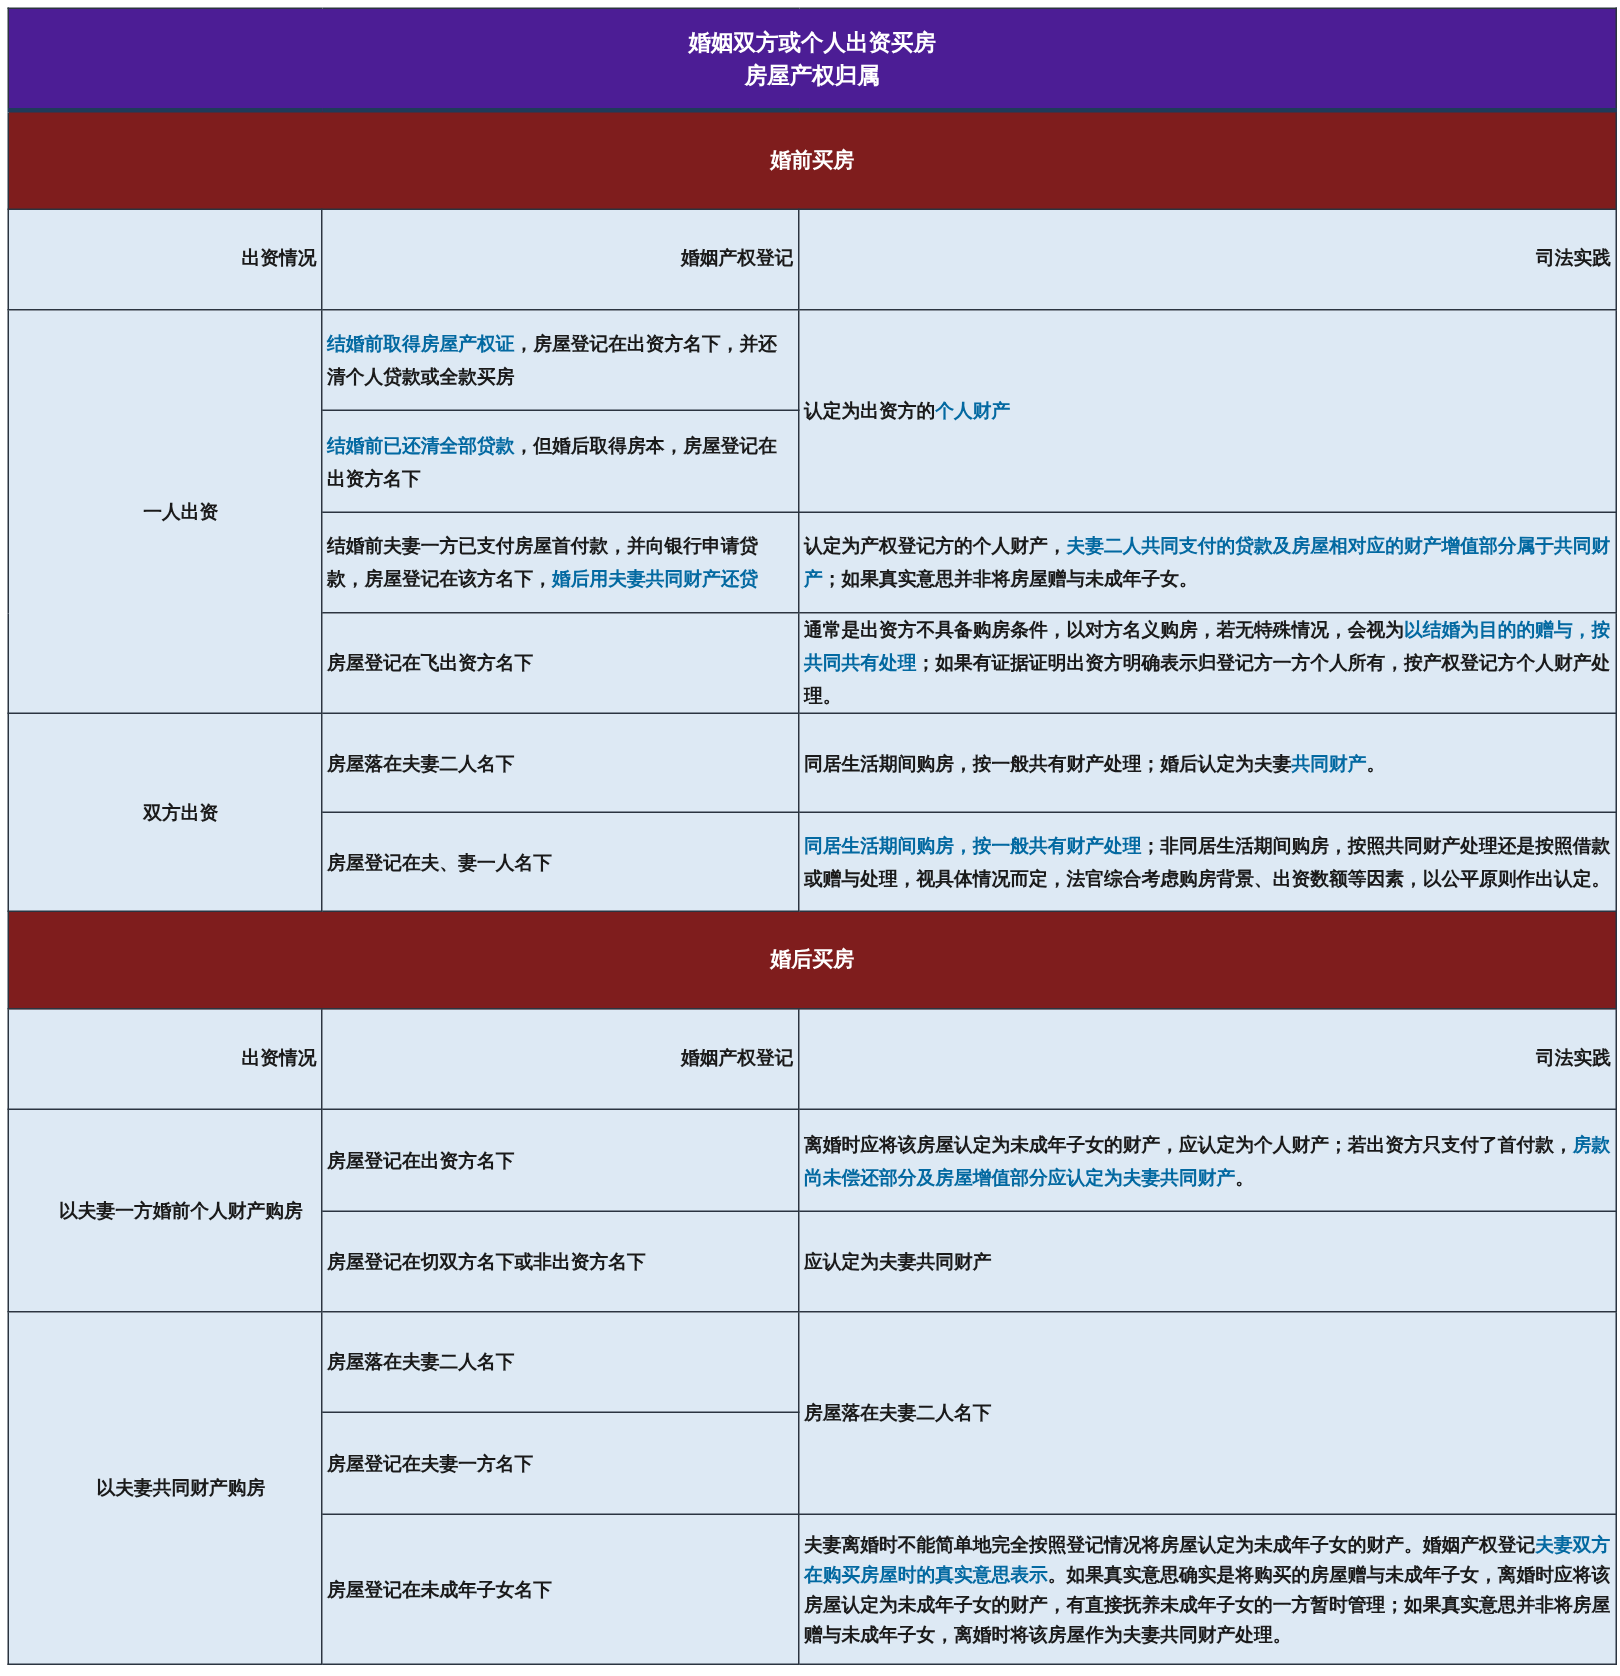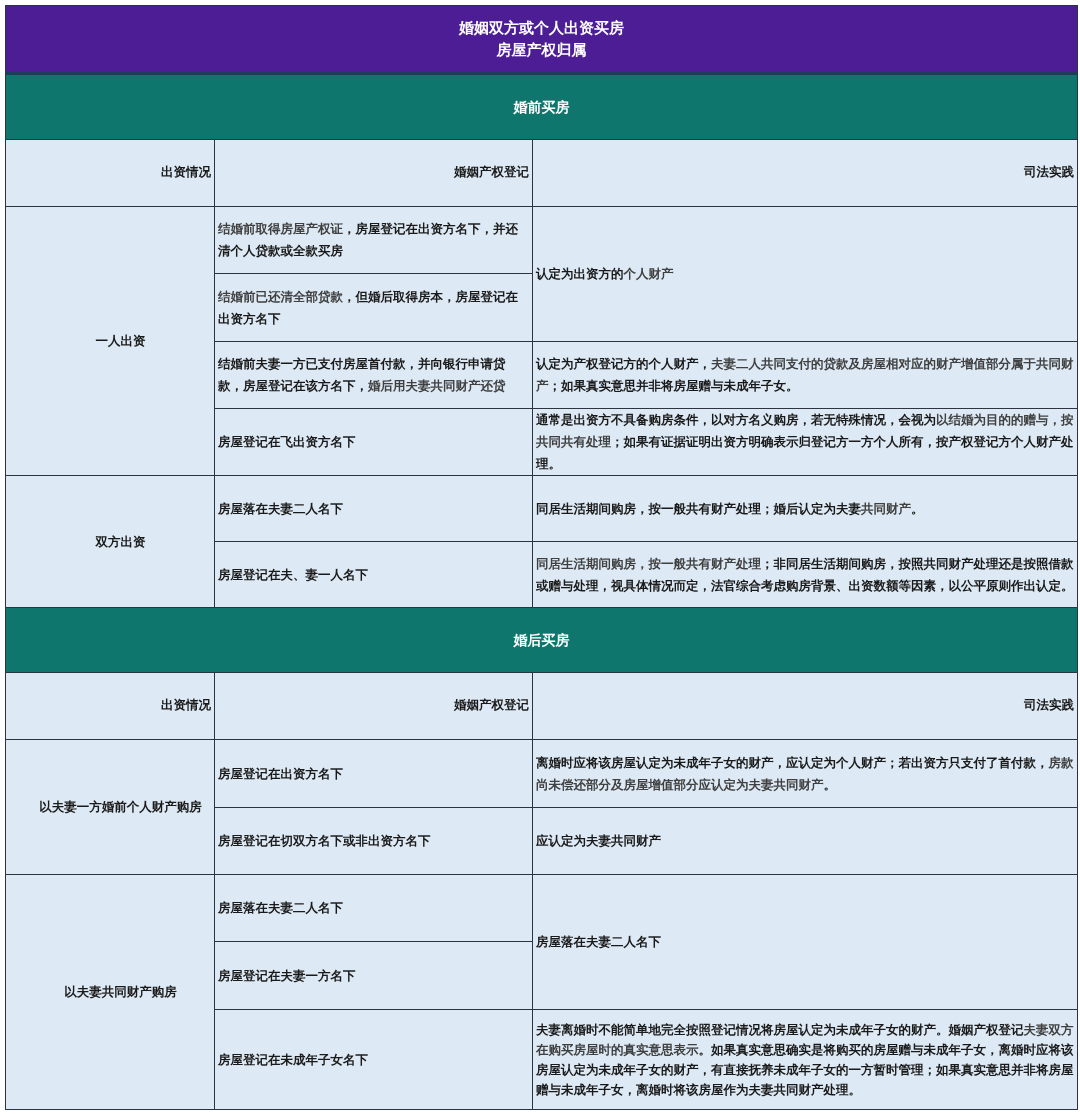--- a/index.html
+++ b/index.html
@@ -5,25 +5,25 @@
   html, body { margin: 0; padding: 0; background: #ffffff; }
   body { width: 1080px; height: 1117px; position: relative; overflow: hidden;
          font-family: "DejaVu Sans", "Liberation Sans", sans-serif; }
   .wrap { position: absolute; left: 5px; top: 5px; width: 1072px; }
   table { border-collapse: collapse; width: 100%; table-layout: fixed; }
   td { border: 1.5px solid #2b3440; background: #dde9f4; color: #1a1a1a;
        font-size: 12.5px; font-weight: bold; line-height: 22px; vertical-align: middle;
        padding: 0 3px; }
   td.title { background: #4c1d95; color: #ffffff; text-align: center; font-size: 15px;
              line-height: 22px; height: 66px; border-bottom: 3px solid #1f3b5a; }
-  td.section { background: #0f766e; color: #ffffff; text-align: center; font-size: 14px;
+  td.section { background: #7f1d1d; color: #ffffff; text-align: center; font-size: 14px;
                height: 64px; }
   td.head { text-align: right; height: 66px; font-family: Liberation Mono, monospace; }
   td.center { text-align: center; padding-left: 24px; }
-  .red { color: #404040; }
+  .red { color: #0369a1; }
 </style>
 </head>
 <body>
 
 <div class="wrap">
 <table>
   <colgroup>
         <col style="width:209px">
         <col style="width:318px">
         <col style="width:545px">

